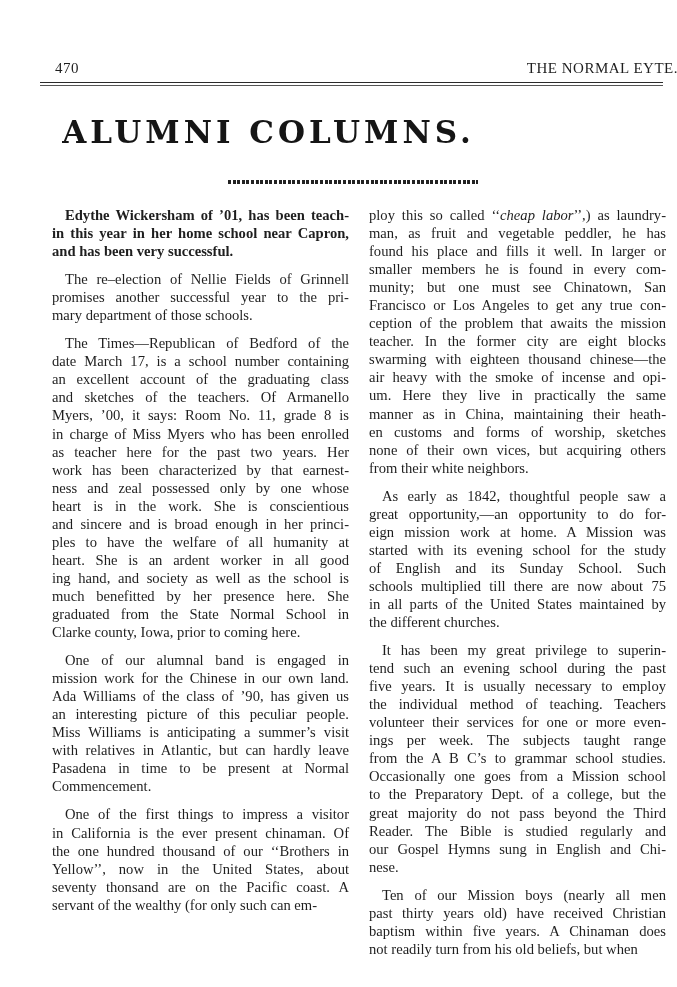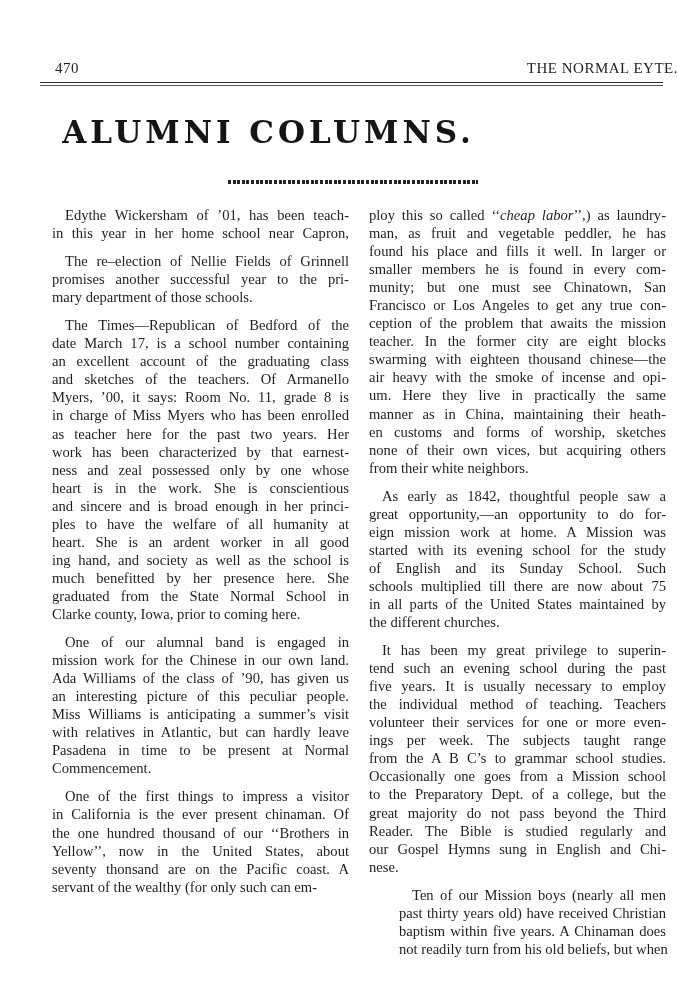--- a/index.html
+++ b/index.html
@@ -95,23 +95,24 @@
 <div class="running-head">
   <span class="page-number">470</span>
   <span class="journal-title">THE NORMAL EYTE.</span>
 </div>
 <div class="head-rule"></div>
 
 <h1 class="section-title" style="margin:0;">ALUMNI COLUMNS.</h1>
 <div class="ornament-rule"></div>
 
 <div class="column left" id="left-col">
-    <p style="text-indent: 0px;">
+    <p style="text-indent: 0px; font-weight: bold;">
       <span class="line indent">Edythe Wickersham of ’01, has been teach-</span>
       <span class="line">in this year in her home school near Capron,</span>
+      <span class="line last">and has been very successful.</span>
     </p>
     <p style="text-indent: 0px;">
       <span class="line indent">The re–election of Nellie Fields of Grinnell</span>
       <span class="line">promises another successful year to the pri-</span>
       <span class="line last">mary department of those schools.</span>
     </p>
     <p style="text-indent: 0px;">
       <span class="line indent">The Times—Republican of Bedford of the</span>
       <span class="line">date March 17, is a school number containing</span>
       <span class="line">an excellent account of the graduating class</span>
@@ -185,19 +186,19 @@
       <span class="line">volunteer their services for one or more even-</span>
       <span class="line">ings per week. The subjects taught range</span>
       <span class="line">from the A B C’s to grammar school studies.</span>
       <span class="line">Occasionally one goes from a Mission school</span>
       <span class="line">to the Preparatory Dept. of a college, but the</span>
       <span class="line">great majority do not pass beyond the Third</span>
       <span class="line">Reader. The Bible is studied regularly and</span>
       <span class="line">our Gospel Hymns sung in English and Chi-</span>
       <span class="line last">nese.</span>
     </p>
-    <p style="text-indent: 0px; margin-left: 30px;">
+    <p style="text-indent: 0px;">
       <span class="line indent">Ten of our Mission boys (nearly all men</span>
       <span class="line">past thirty years old) have received Christian</span>
       <span class="line">baptism within five years. A Chinaman does</span>
       <span class="line last">not readily turn from his old beliefs, but when</span>
     </p>
   </div>
 
 </body></html>

